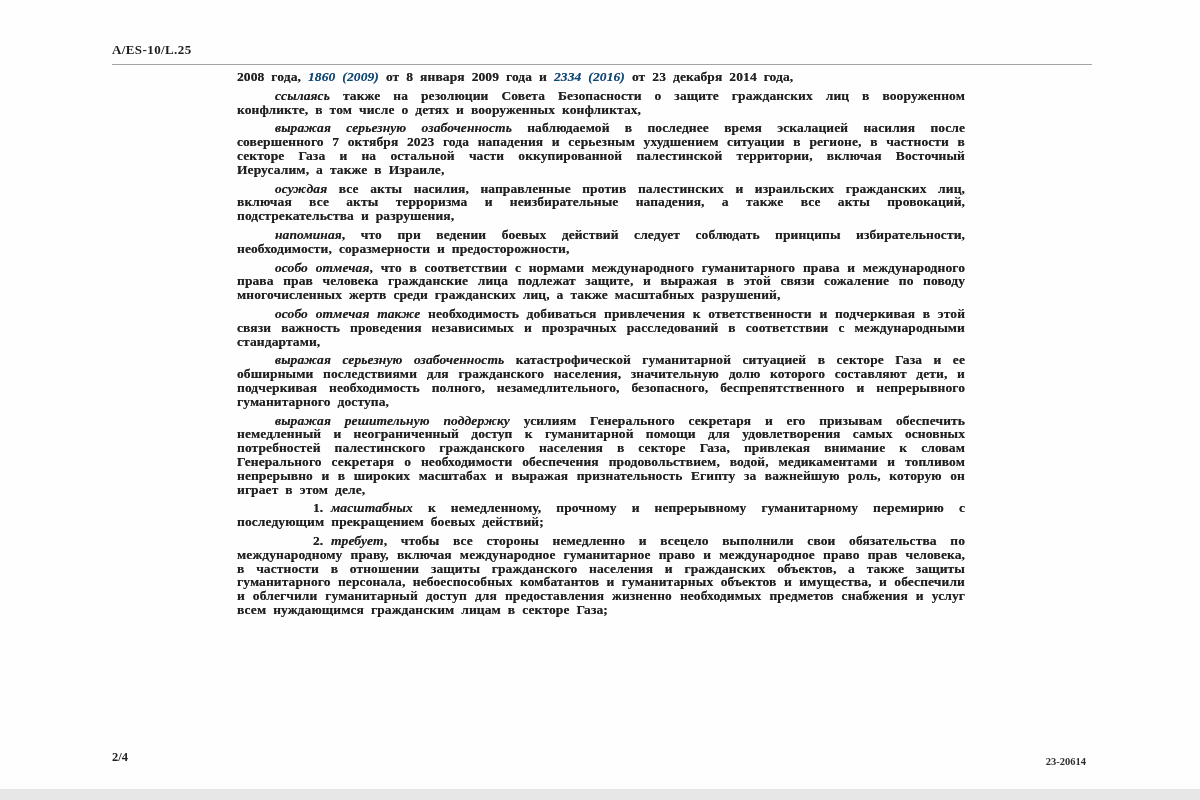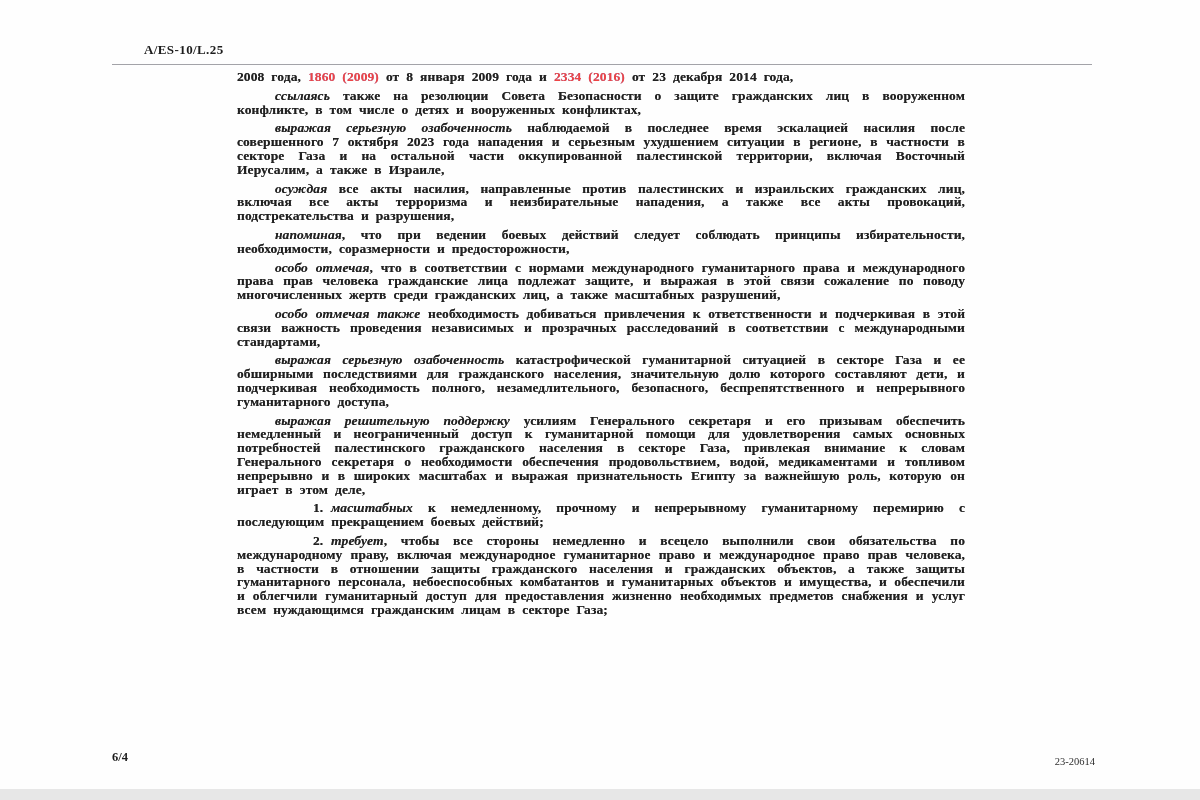--- a/index.html
+++ b/index.html
@@ -10,21 +10,21 @@
     font-family: "Liberation Serif", "DejaVu Serif", serif;
   }
   .page {
     position: absolute; left: 0; top: 0;
     width: 1200px; height: 800px;
     background: #fefefe;
   }
   .doc-symbol {
     position: absolute; left: 112px; top: 42px;
     font-size: 13px; font-weight: bold;
-    letter-spacing: 0.4px; color: #1d1d1d; margin-left: 32px;
+    letter-spacing: 0.4px; color: #1d1d1d;
   }
   .header-rule {
     position: absolute; left: 112px; top: 64px;
     width: 980px; height: 1px;
     background: #a3a3a8;
   }
   .content {
     position: absolute; left: 237px; top: 70px;
     width: 728px; height: 680px;
     color: #212121;
@@ -33,29 +33,29 @@
     font-weight: bold;
     text-align: justify;
     letter-spacing: 0.1px;
     word-spacing: 3.5px;
     text-shadow: 0 0 0.5px rgba(35,35,35,0.65);
     overflow: hidden;
   }
   .para { margin: 0 0 5px 0; text-indent: 38px; }
   .para.noindent { text-indent: 0; }
   .em { font-style: italic; }
-  .link { color: #ef4444; text-shadow: 0 0 0.5px rgba(58,58,176,0.6); cursor: pointer; }
+  .link { color: #0c4a6e; text-shadow: 0 0 0.5px rgba(58,58,176,0.6); cursor: pointer; font-style: italic; }
   .pnum { display: inline-block; width: 56px; font-style: normal; }
   .page-num {
     position: absolute; left: 112px; top: 750px;
     font-size: 12.5px; font-weight: bold; color: #1d1d1d;
   }
   .job-num {
-    position: absolute; right: 105px; top: 756px;
-    font-size: 10.5px; font-weight: normal; color: #2e2e2e;
+    position: absolute; right: 114px; top: 756px;
+    font-size: 10.5px; font-weight: bold; color: #2e2e2e;
   }
   .scan-edge {
     position: absolute; left: 0; bottom: 0;
     width: 1200px; height: 11px;
     background: #e7e7e7;
   }
 </style>
 </head>
 <body>
 
@@ -70,16 +70,16 @@
       <p class="para"><span class="em">осуждая</span><span> все акты насилия, направленные против палестинских и израильских гражданских лиц, включая все акты терроризма и неизбирательные нападения, а также все акты провокаций, подстрекательства и разрушения,</span></p>
       <p class="para"><span class="em">напоминая</span><span>, что при ведении боевых действий следует соблюдать принципы избирательности, необходимости, соразмерности и предосторожности,</span></p>
       <p class="para"><span class="em">особо отмечая</span><span>, что в соответствии с нормами международного гуманитарного права и международного права прав человека гражданские лица подлежат защите, и выражая в этой связи сожаление по поводу многочисленных жертв среди гражданских лиц, а также масштабных разрушений,</span></p>
       <p class="para"><span class="em">особо отмечая также</span><span> необходимость добиваться привлечения к ответственности и подчеркивая в этой связи важность проведения независимых и прозрачных расследований в соответствии с международными стандартами,</span></p>
       <p class="para"><span class="em">выражая серьезную озабоченность</span><span> катастрофической гуманитарной ситуацией в секторе Газа и ее обширными последствиями для гражданского населения, значительную долю которого составляют дети, и подчеркивая необходимость полного, незамедлительного, безопасного, беспрепятственного и непрерывного гуманитарного доступа,</span></p>
       <p class="para"><span class="em">выражая решительную поддержку</span><span> усилиям Генерального секретаря и его призывам обеспечить немедленный и неограниченный доступ к гуманитарной помощи для удовлетворения самых основных потребностей палестинского гражданского населения в секторе Газа, привлекая внимание к словам Генерального секретаря о необходимости обеспечения продовольствием, водой, медикаментами и топливом непрерывно и в широких масштабах и выражая признательность Египту за важнейшую роль, которую он играет в этом деле,</span></p>
       <p class="para"><span class="pnum">1.</span><span class="em">масштабных</span><span> к немедленному, прочному и непрерывному гуманитарному перемирию с последующим прекращением боевых действий;</span></p>
       <p class="para"><span class="pnum">2.</span><span class="em">требует</span><span>, чтобы все стороны немедленно и всецело выполнили свои обязательства по международному праву, включая международное гуманитарное право и международное право прав человека, в частности в отношении защиты гражданского населения и гражданских объектов, а также защиты гуманитарного персонала, небоеспособных комбатантов и гуманитарных объектов и имущества, и обеспечили и облегчили гуманитарный доступ для предоставления жизненно необходимых предметов снабжения и услуг всем нуждающимся гражданским лицам в секторе Газа;</span></p>
     </div>
 
-  <div class="page-num">6/4</div>
+  <div class="page-num">2/4</div>
   <div class="job-num">23-20614</div>
   <div class="scan-edge"></div>
 </div>
 
 </body></html>

